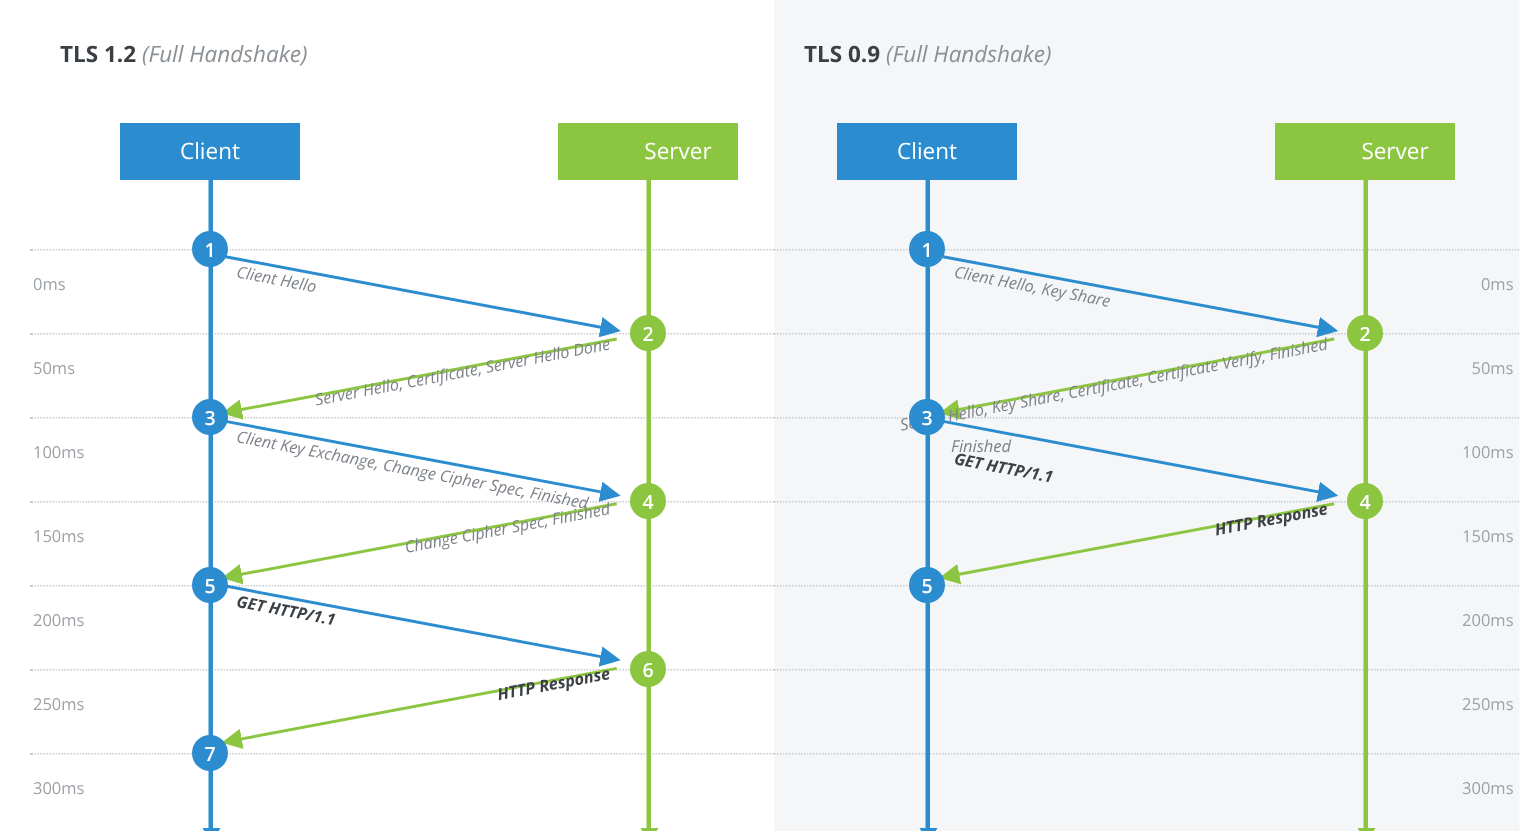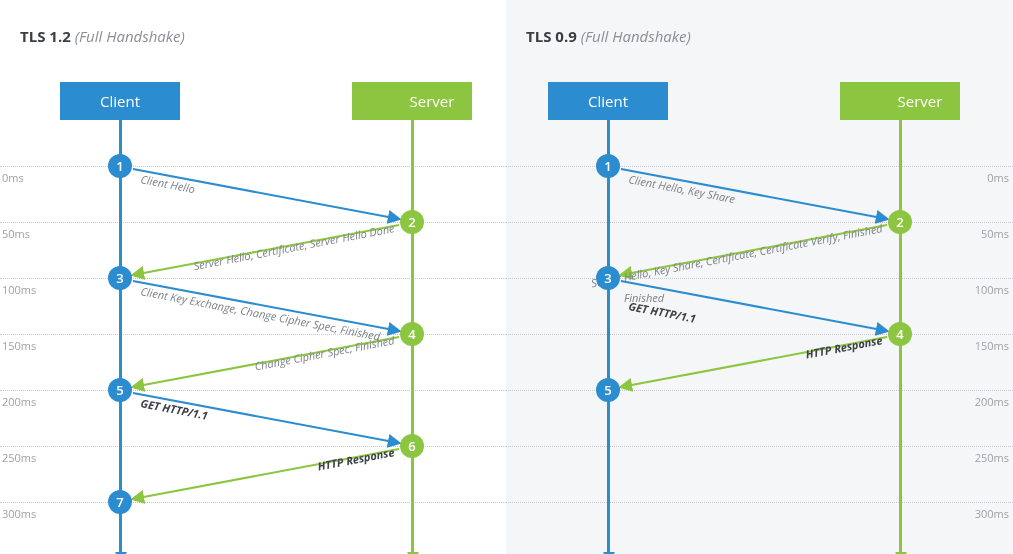--- a/index.html
+++ b/index.html
@@ -14,21 +14,21 @@
   .container {
     display: flex;
     width: 100%;
     height: 100%;
   }
   .panel {
     position: relative;
     height: 100%;
     overflow: hidden;
   }
-  .panel-left  { width: 506px; background: #ffffff; }
+  .panel-left  { width: 506px; background: #ffffff; margin-left: 20px; }
   .panel-right { width: 507px; background: #f5f6f7; }
 
   .title {
     position: absolute;
     top: 26px;
     left: 20px;
     font-size: 15px;
     color: #3a3f44;
   }
   .title .bold   { font-weight: 700; color: #3a3f44; }
@@ -79,21 +79,21 @@
     position: absolute;
     left: 0;
     right: 0;
     border-top: 1px dotted #c6cace;
     z-index: 0;
   }
   .time-label {
     position: absolute;
     font-size: 11px;
     color: #9da2a7;
-    top: 3px;
+    top: 15px;
   }
   .panel-left  .time-label { left: 2px; }
   .panel-right .time-label { right: 4px; }
 
   
   .dot {
     position: absolute;
     width: 24px;
     height: 24px;
     border-radius: 50%;

